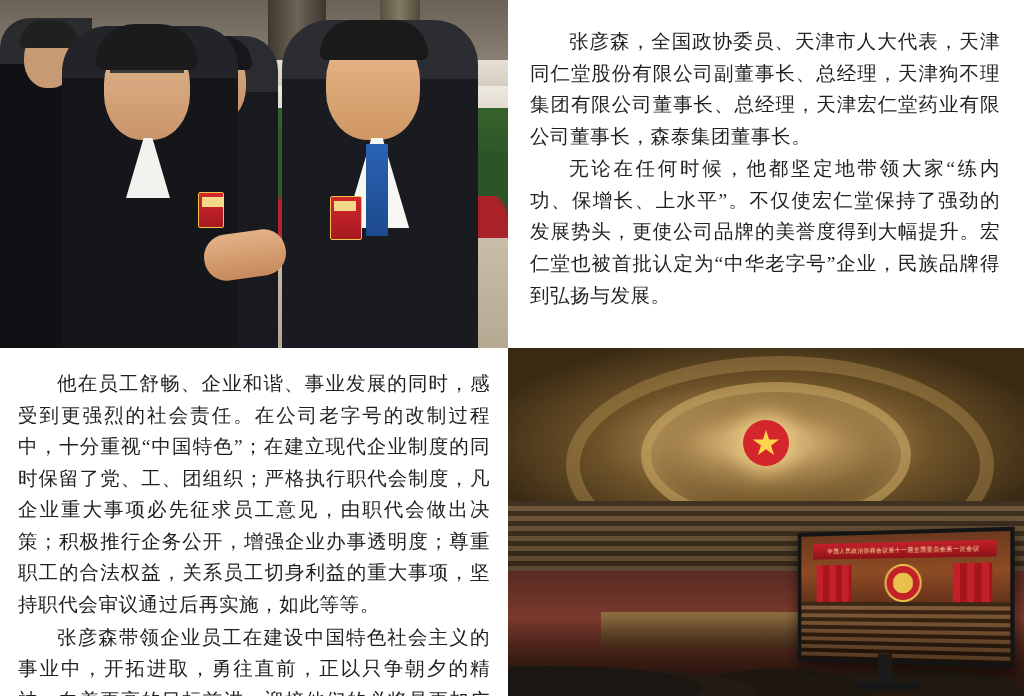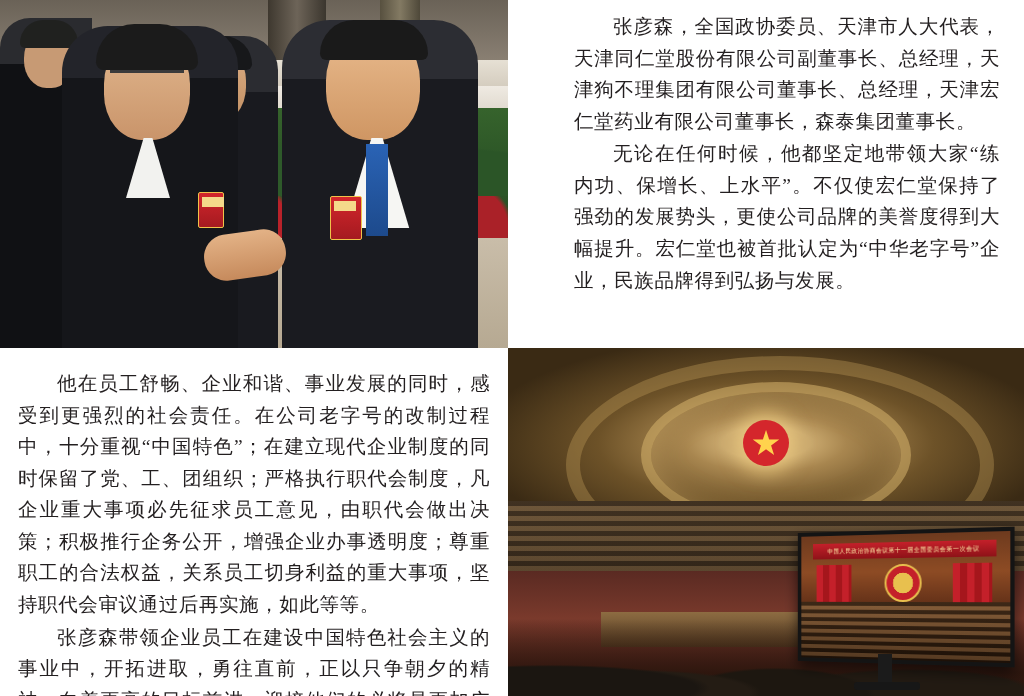--- a/index.html
+++ b/index.html
@@ -38,21 +38,21 @@
     font-size: 19.5px;
     line-height: 1.62;
     letter-spacing: 0.6px;
     text-align: justify;
     text-justify: inter-ideograph;
   }
   .textblock p {
     margin: 0 0 1px 0;
     text-indent: 2em;
   }
-  .q-tr .textblock { padding-top: 11px; padding-left: 22px; padding-right: 24px; margin-left: 44px; }
+  .q-tr .textblock { padding-top: 26px; padding-left: 22px; padding-right: 24px; }
   .q-bl .textblock { padding-top: 20px; padding-left: 18px; padding-right: 18px; }
 
   
   .photo {
     position: relative;
     width: 100%;
     height: 100%;
     overflow: hidden;
   }
 

